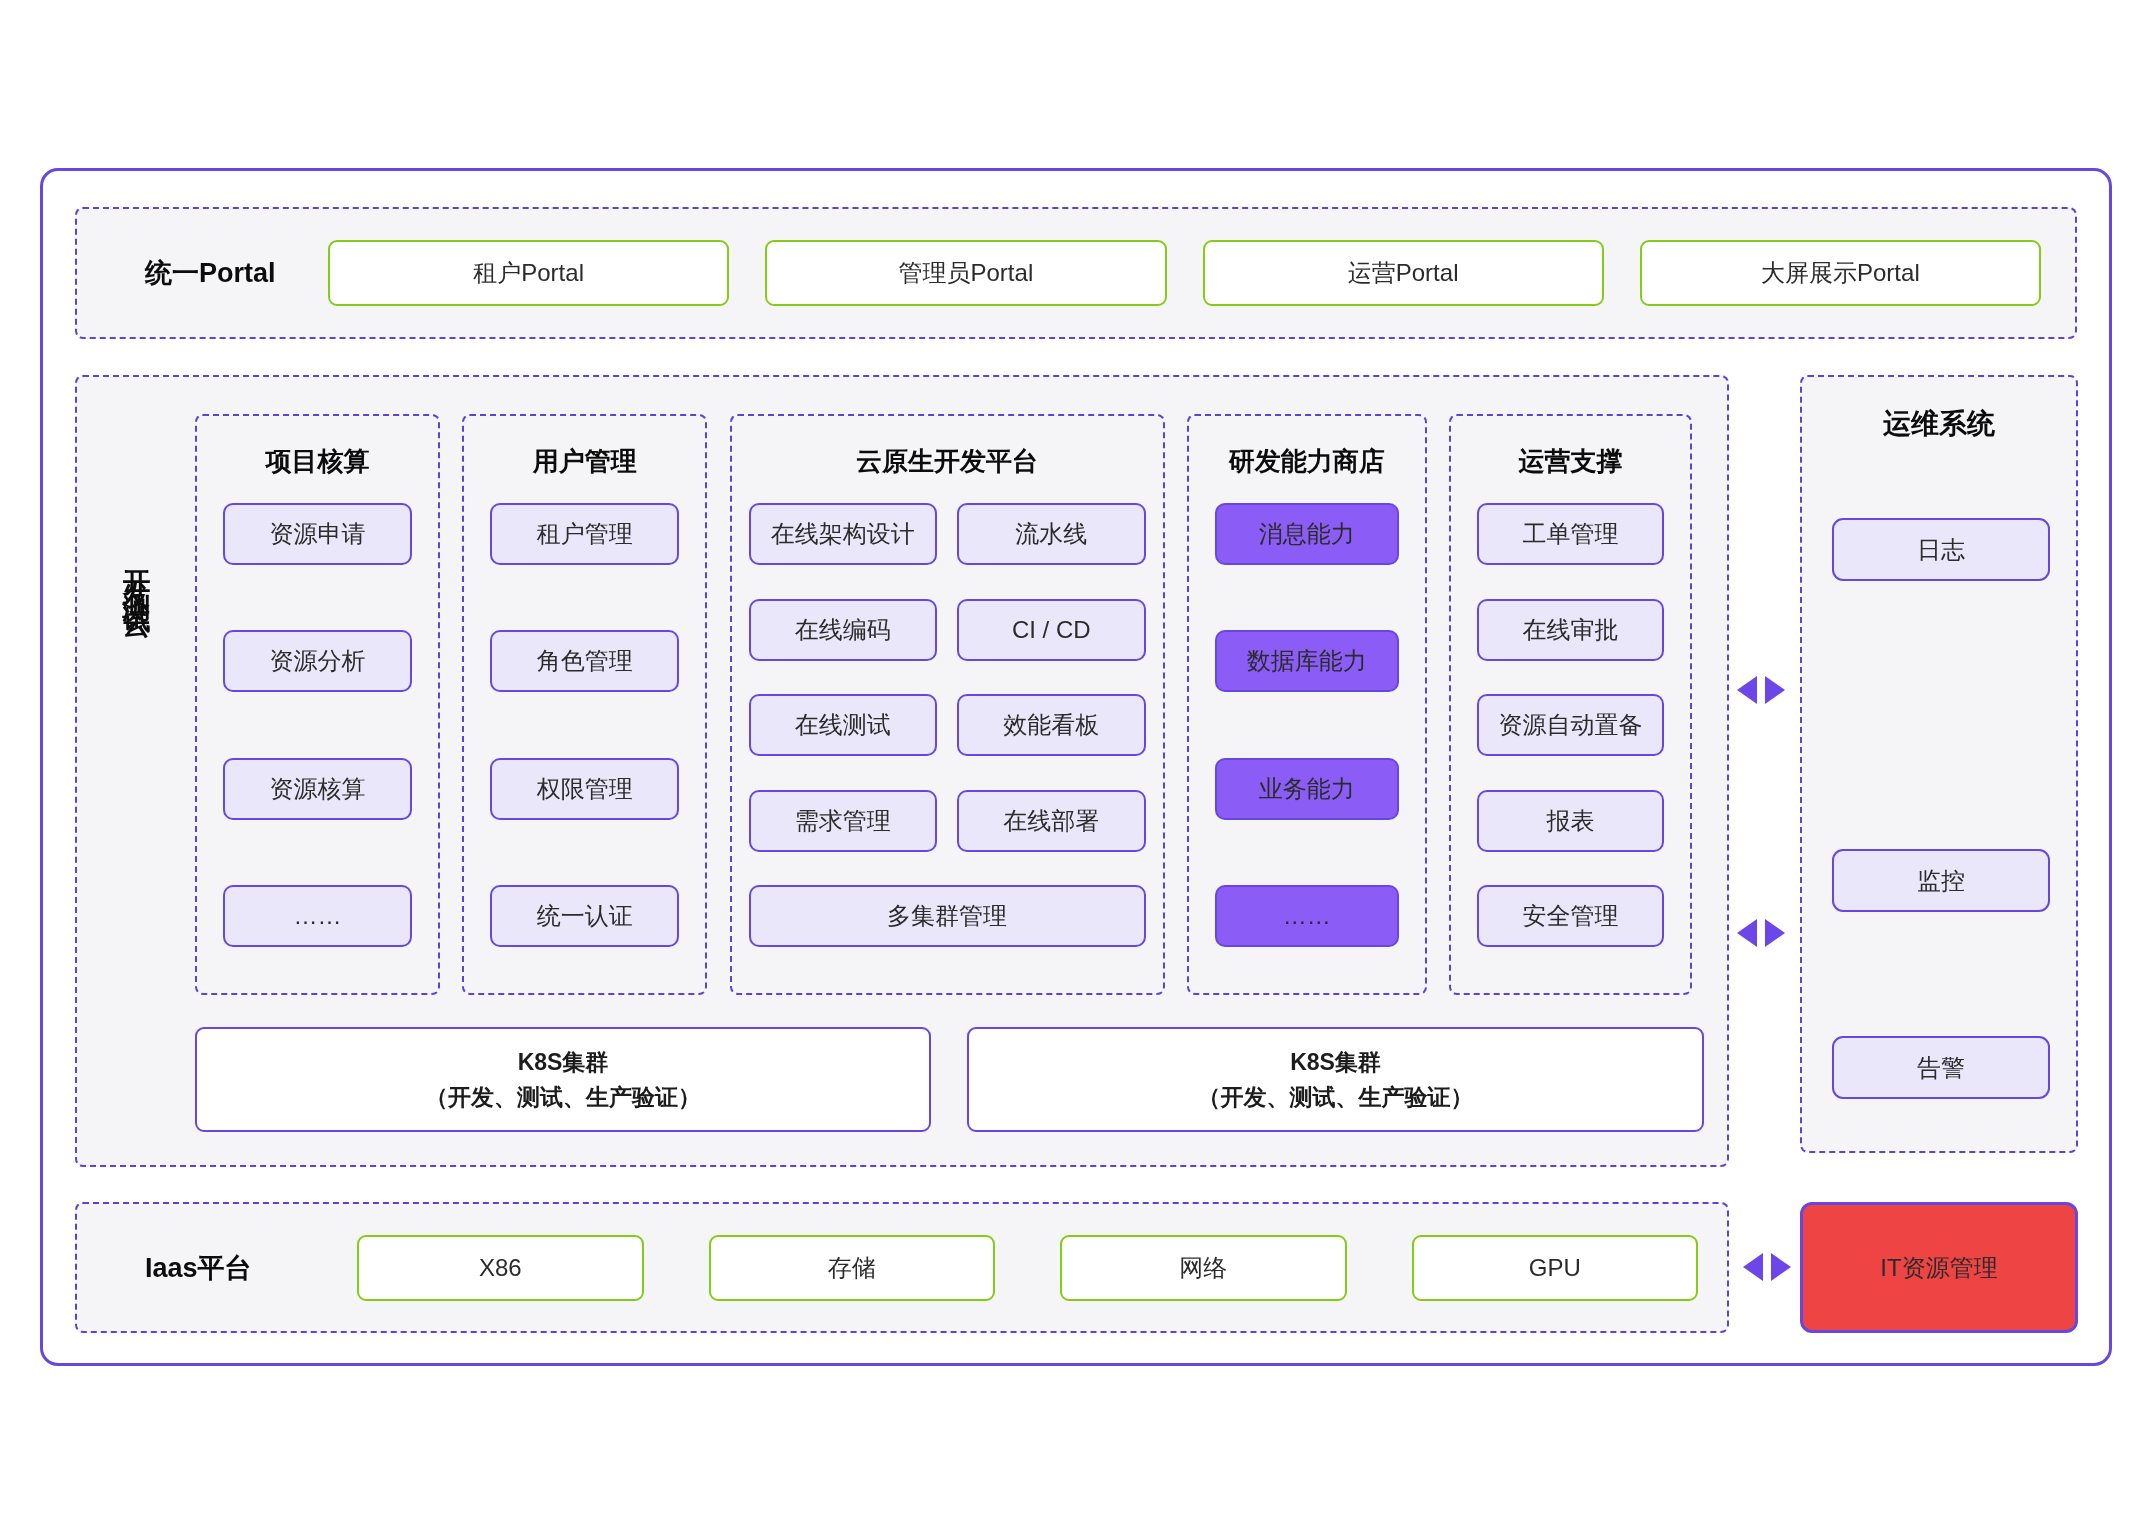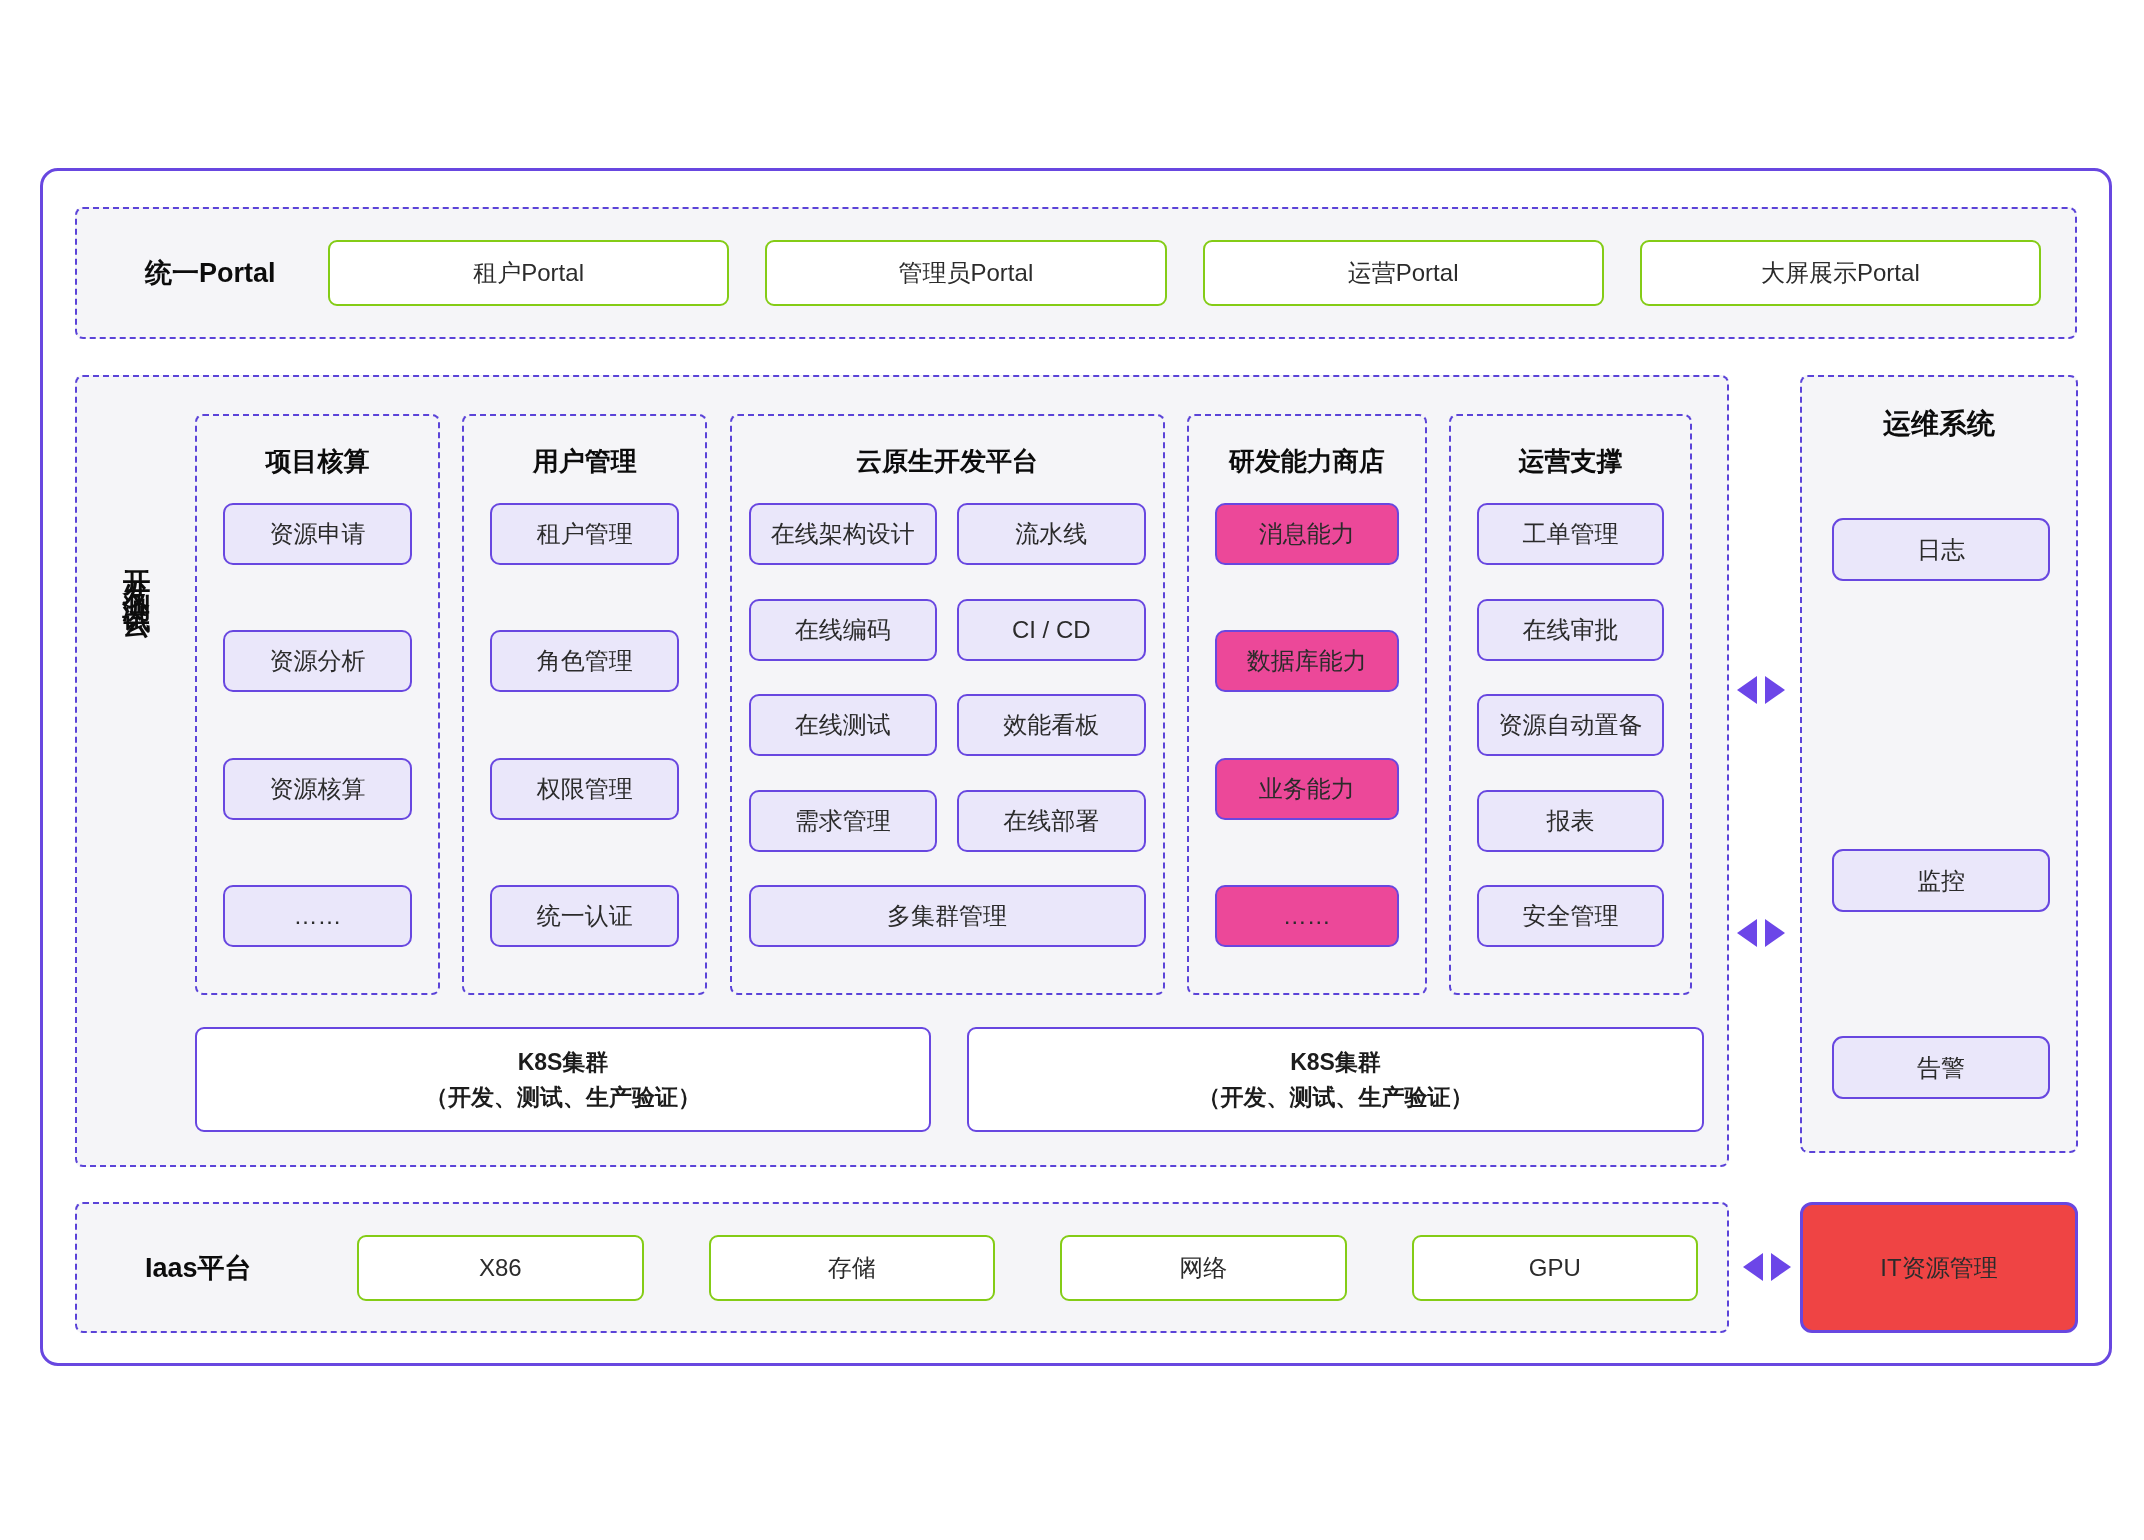--- a/index.html
+++ b/index.html
@@ -27,21 +27,21 @@
   .columns { position:absolute; left:118px; top:37px; width:1497px; height:581px;
     display:flex; justify-content:space-between; }
   .col { border:2px dashed #5b43d8; border-radius:8px; display:flex; flex-direction:column;
     align-items:center; padding:24px 0 46px 0; }
   .col-title { font-size:26px; font-weight:bold; color:#0c0c0c; margin-top:4px; }
   .col-boxes { flex:1; width:100%; margin-top:24px; padding:0 26px;
     display:flex; flex-direction:column; justify-content:space-between; }
   .col.wide .col-boxes { padding:0 17px; }
   .fbox { height:62px; background:#eae7fa; border:2px solid #6847e0; border-radius:10px;
     display:flex; align-items:center; justify-content:center; font-size:24px; color:#2b2b2b; }
-  .col.darker .fbox { background:#ec4899; }
+  .col.darker .fbox { background:#8b5cf6; }
   .pair { display:flex; gap:20px;text-align:center; }
   .pair .fbox { flex:1; }
 
   .k8s { position:absolute; top:650px; height:105px; background:#fff;
     border:2px solid #6847e0; border-radius:9px;
     display:flex; flex-direction:column; align-items:center; justify-content:center;
     font-size:23px; font-weight:bold; color:#1c1c1c; line-height:35px; }
   .k8s1 { left:118px; width:736px; }
   .k8s2 { left:890px; width:737px; }
 

